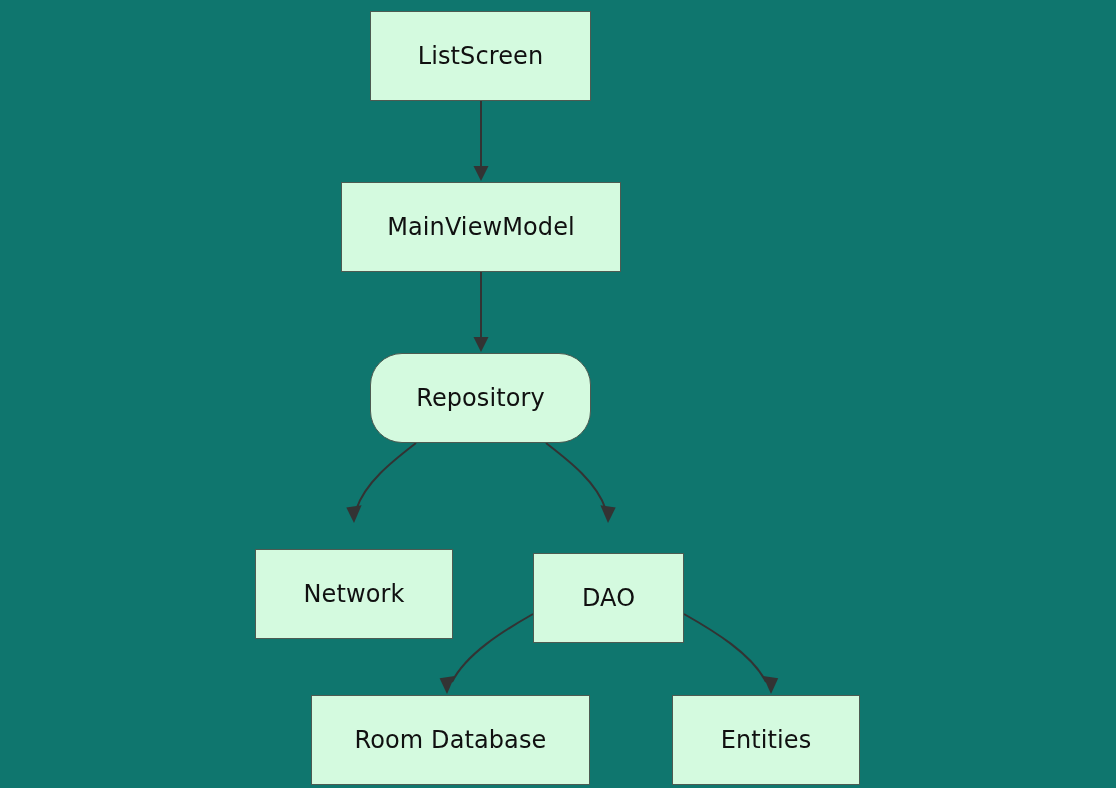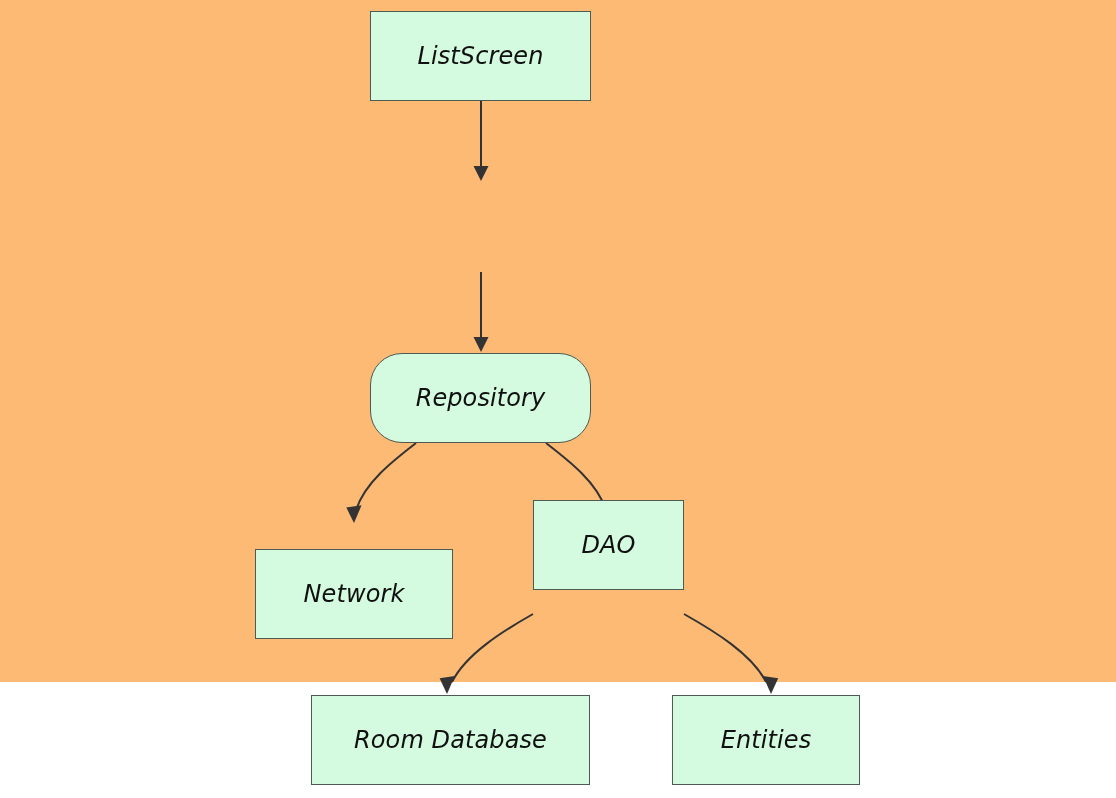--- a/index.html
+++ b/index.html
@@ -10,23 +10,22 @@
   }
   body {
     width: 1116px;
     height: 798px;
     font-family: "DejaVu Sans", "Liberation Sans", sans-serif;
     overflow: hidden;
   }
   #diagram-canvas {
     position: relative;
     width: 1116px;
-    height: 682px;
-    background: #fdba74;
-    font-style: italic;
+    height: 788px;
+    background: #0f766e;
   }
   #edge-layer {
     position: absolute;
     left: 0;
     top: 0;
     width: 1116px;
     height: 798px;
     pointer-events: none;
   }
   .node {
@@ -47,21 +46,21 @@
     letter-spacing: 0.1px;
     white-space: nowrap;
     text-align: center;
     font-family: "DejaVu Sans", "Liberation Sans", sans-serif;
   }
   
   #node-listscreen     { left: 370px; top: 11px;  width: 221px; height: 90px; }
   #node-mainviewmodel  { left: 341px; top: 182px; width: 280px; height: 90px; }
   #node-repository     { left: 370px; top: 353px; width: 221px; height: 90px; border-radius: 32px; }
   #node-network        { left: 255px; top: 524px; width: 198px; height: 90px; margin-top: 25px; }
-  #node-dao            { left: 533px; top: 500px; width: 151px; height: 90px; }
+  #node-dao            { left: 533px; top: 553px; width: 151px; height: 90px; }
   #node-roomdatabase   { left: 311px; top: 695px; width: 279px; height: 90px; }
   #node-entities       { left: 672px; top: 695px; width: 188px; height: 90px; }
 
   .edge-path {
     fill: none;
     stroke: #333333;
     stroke-width: 2;
     stroke-linecap: butt;
   }
   .edge-arrowhead {
@@ -105,20 +104,23 @@
       <path class="edge-path" d="M 684,614 C 714,631 752,654 766,682"></path>
       <polygon class="edge-arrowhead" points="771,694 763.0,675.9 778.2,678.3"></polygon>
     </g>
 
   </svg>
 
   <div class="node" id="node-listscreen">
     <span class="node-label">ListScreen</span>
   </div>
 
+  <div class="node" id="node-mainviewmodel">
+    <span class="node-label">MainViewModel</span>
+  </div>
 
   <div class="node" id="node-repository">
     <span class="node-label">Repository</span>
   </div>
 
   <div class="node" id="node-network">
     <span class="node-label">Network</span>
   </div>
 
   <div class="node" id="node-dao">

